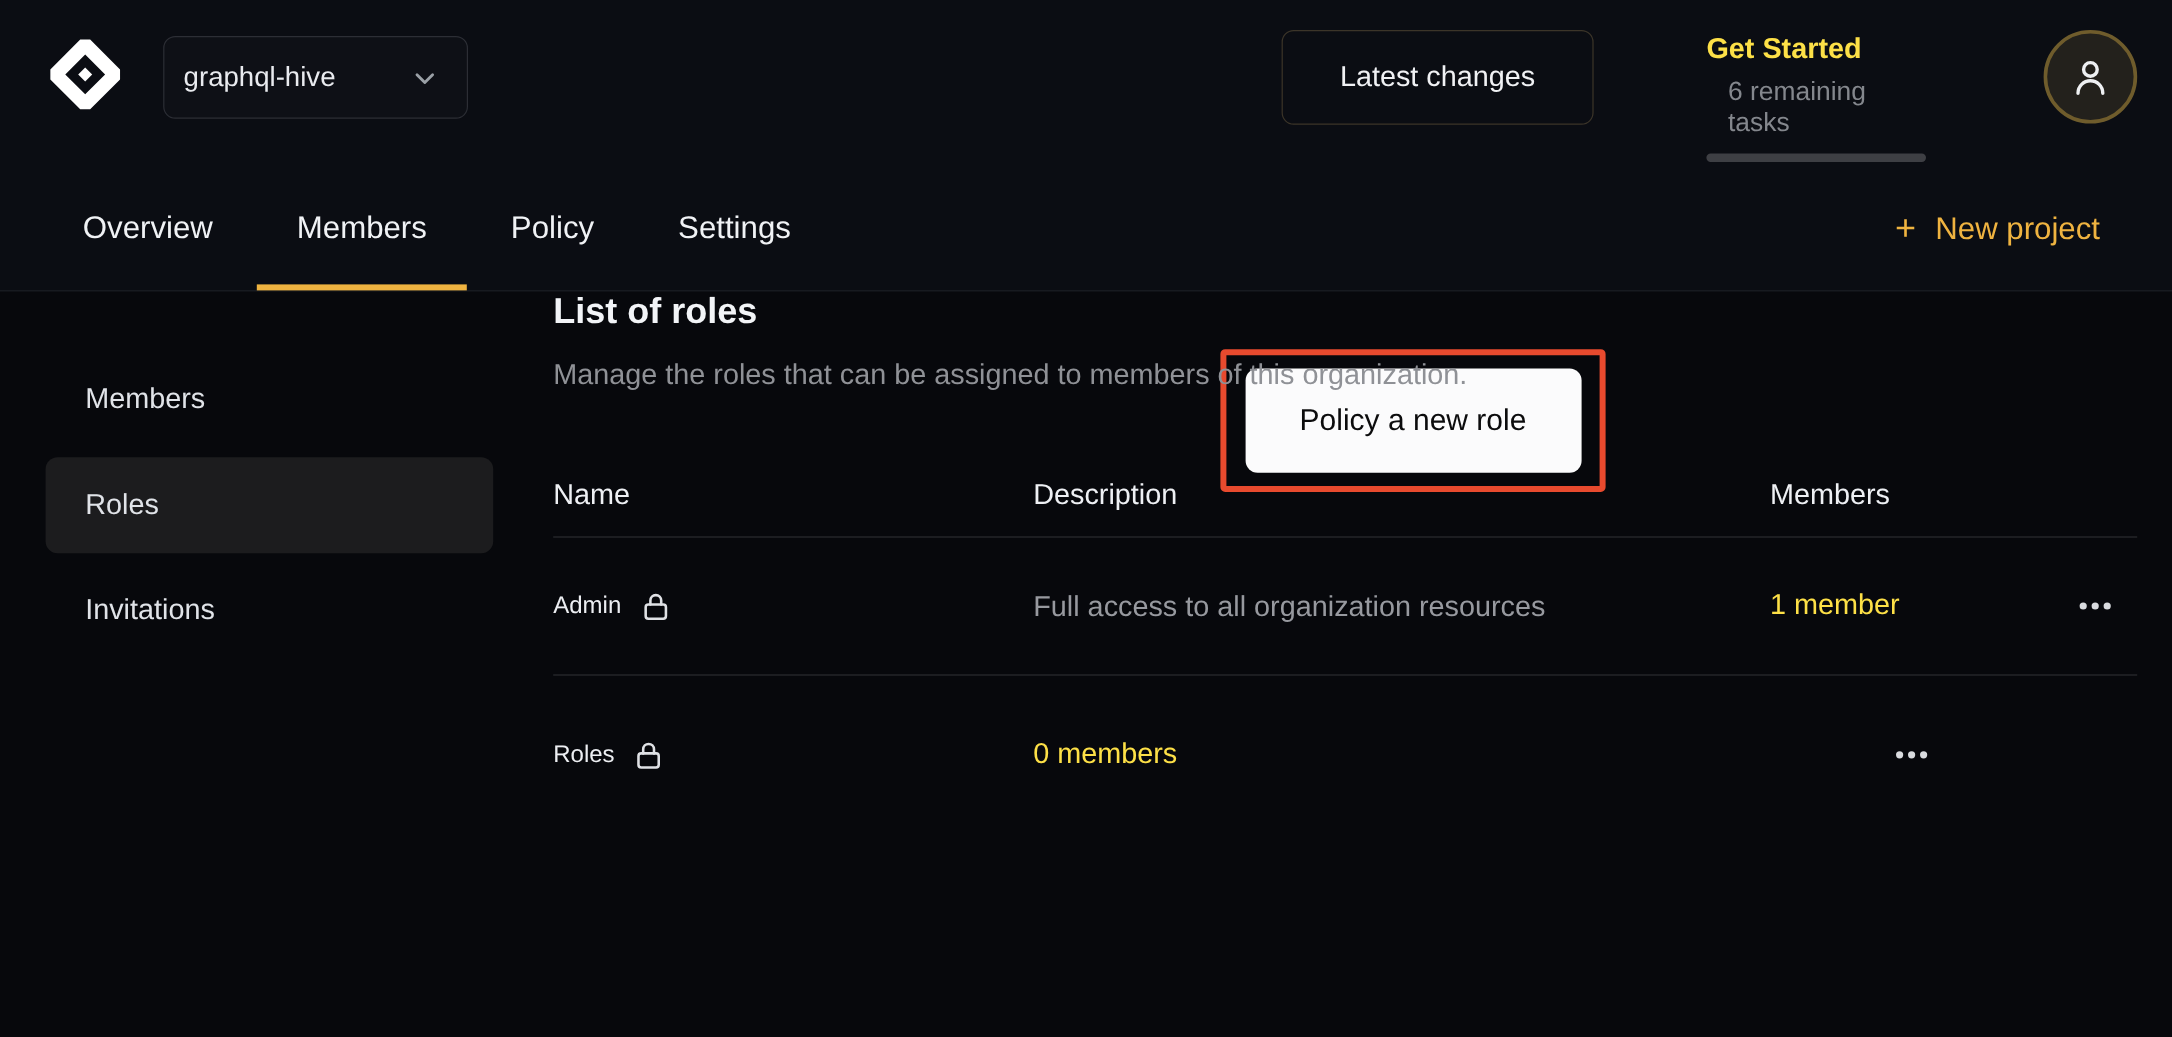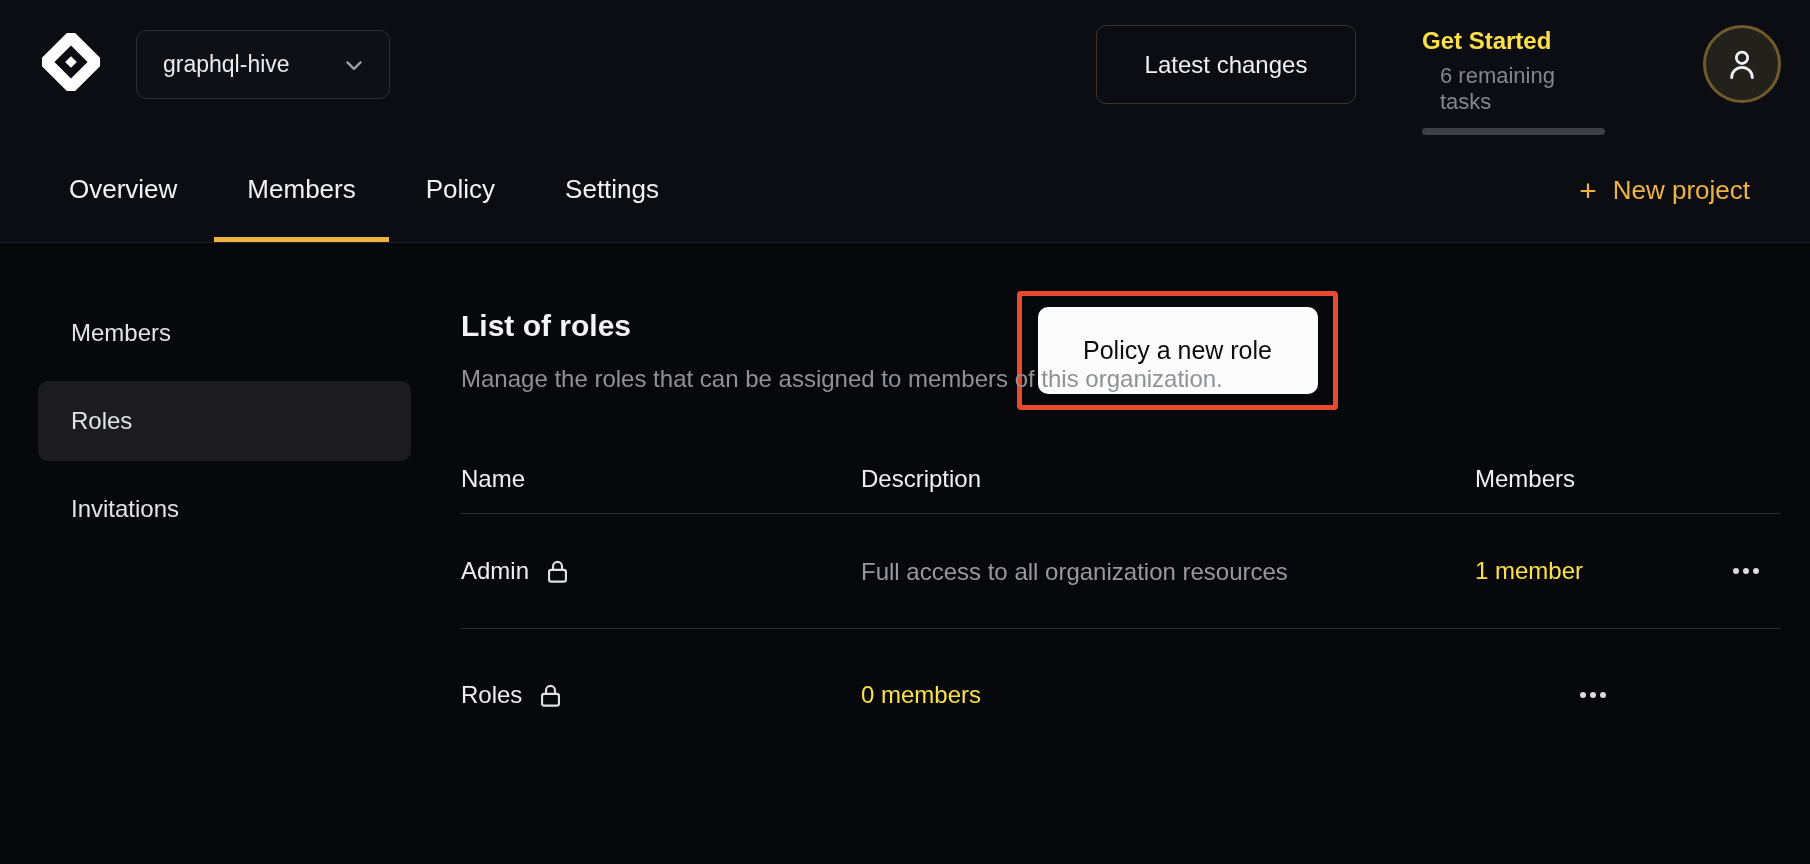--- a/index.html
+++ b/index.html
@@ -25,36 +25,35 @@
     width: 66px; height: 66px;
     display: flex; align-items: center; justify-content: center;
   }
   .org-selector {
     position: absolute; left: 136px; top: 30px;
     width: 254px; height: 69px;
     border: 1px solid #2c2e35;
     border-radius: 10px;
     background: #0e1016;
     display: flex; align-items: center;
-    padding: 0 22px 0 26px;
+    padding: 0 22px 0 16px;
     cursor: pointer;
   }
   .org-selector .org-label {
     font-size: 23px; color: #e9ebef; flex: 1;
   }
   .latest-changes-btn {
     position: absolute; left: 1068px; top: 25px;
     width: 260px; height: 79px;
     border: 1px solid #3c3529;
     border-radius: 10px;
     background: transparent;
     display: flex; align-items: center; justify-content: center;
     font-size: 24px; color: #f0f1f4;
     cursor: pointer;
-    margin-left: 28px;
   }
   .get-started {
     position: absolute; left: 1422px; top: 27px;
     width: 184px; cursor: pointer;
   }
   .get-started-title { font-size: 24px; font-weight: 700; color: #fde047; }
   .get-started-sub { font-size: 22px; color: #84878d; margin-top: 8px; margin-left: 18px; }
   .get-started-bar {
     margin-top: 13px; width: 183px; height: 7px;
     background: #3e3f44; border-radius: 4px;
@@ -113,21 +112,20 @@
     border-radius: 10px;
     cursor: pointer;
   }
   .side-nav-item.active { background: #1c1c1e; }
 
   .main {
     position: absolute; left: 461px; top: 0;
     width: 1320px;
   }
   .page-title {
-    margin-top: 66px;
     font-size: 30px; font-weight: 700; color: #f2f4f7;
   }
   .page-subtitle {
     margin-top: 22px;
     font-size: 24px; color: #8f9196;
   }
 
   .annotation-box {
     position: absolute; left: 1017px; top: 48px;
     width: 321px; height: 119px;
@@ -152,21 +150,21 @@
     align-items: center;
   }
   .t-head { height: 68px; }
   .t-head .t-cell { font-size: 24px; font-weight: 400; color: #eef0f4; }
   .t-divider { height: 0; border-top: 1px solid #2b2c30; }
   .t-body-row { cursor: default; }
   .row-admin { height: 114px; }
   .row-viewer { height: 132px; }
   .cell-name {
     display: flex; align-items: center; gap: 15px;
-    font-size: 24px; color: #eceef2;
+    font-size: 20px; color: #eceef2;
   }
   .cell-desc {
     font-size: 24px; color: #97999f;
     max-width: 505px; line-height: 39px;
   }
   .cell-members { font-size: 24px; color: #fde047; }
   .cell-actions { display: flex; justify-content: center; }
   .more-btn {
     display: flex; gap: 4px; align-items: center;
     background: none; border: none; padding: 10px;

